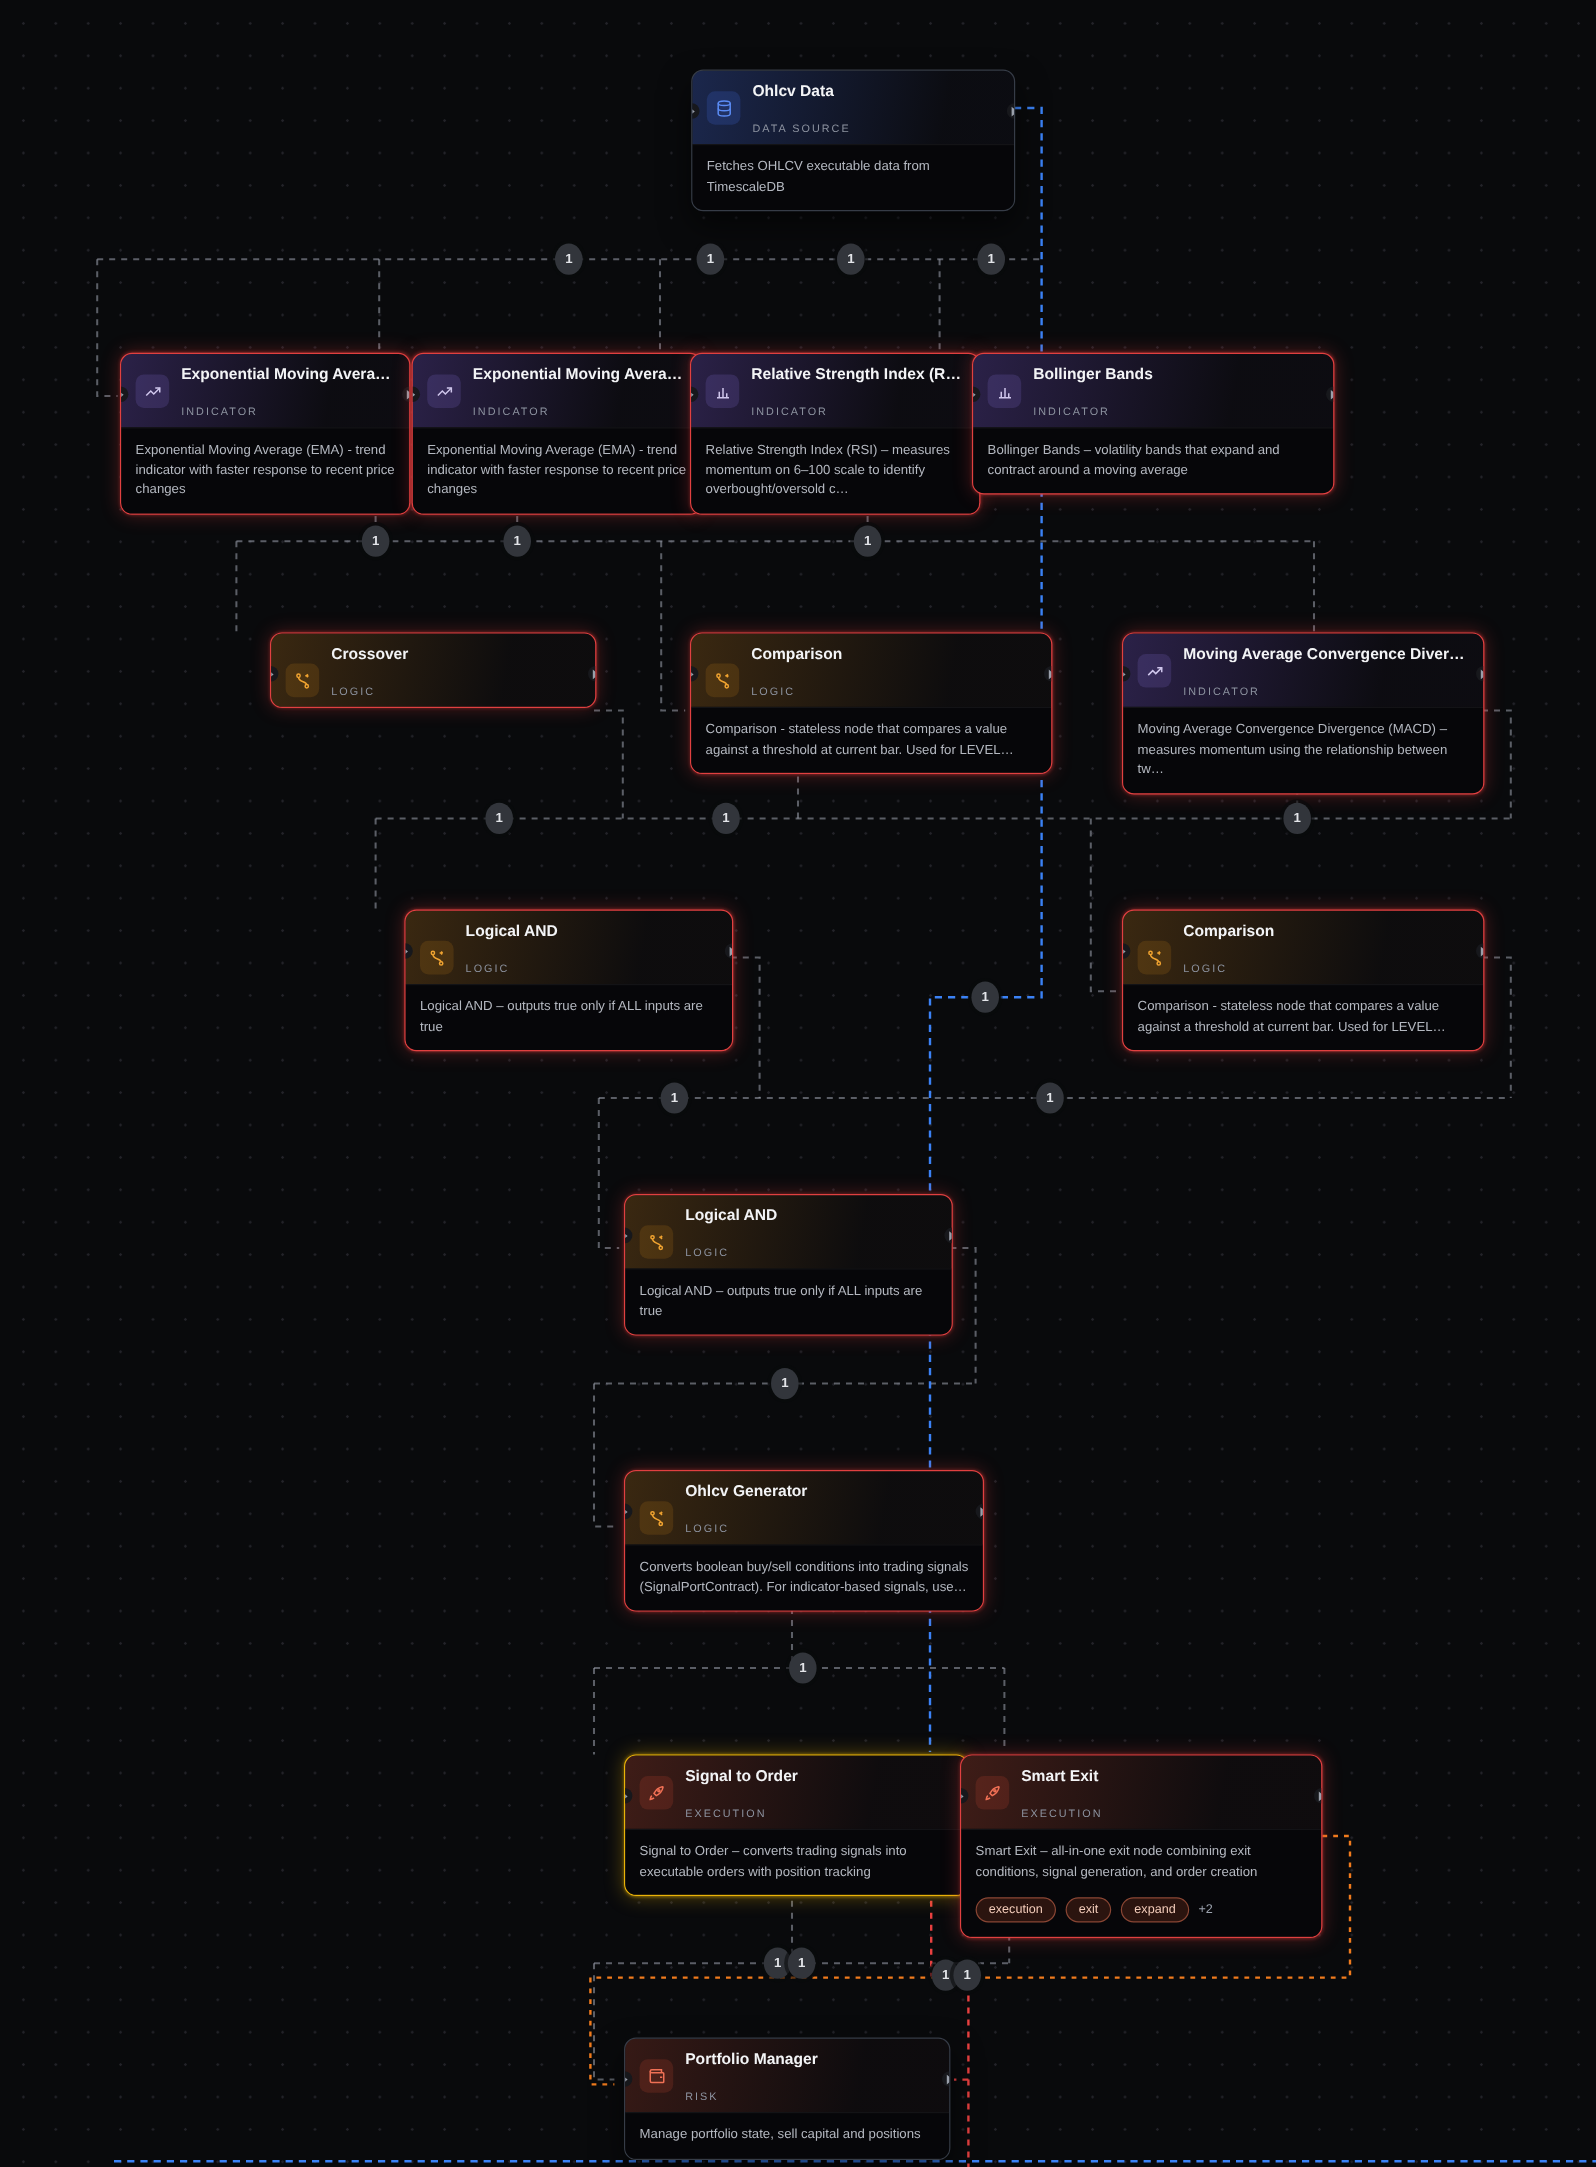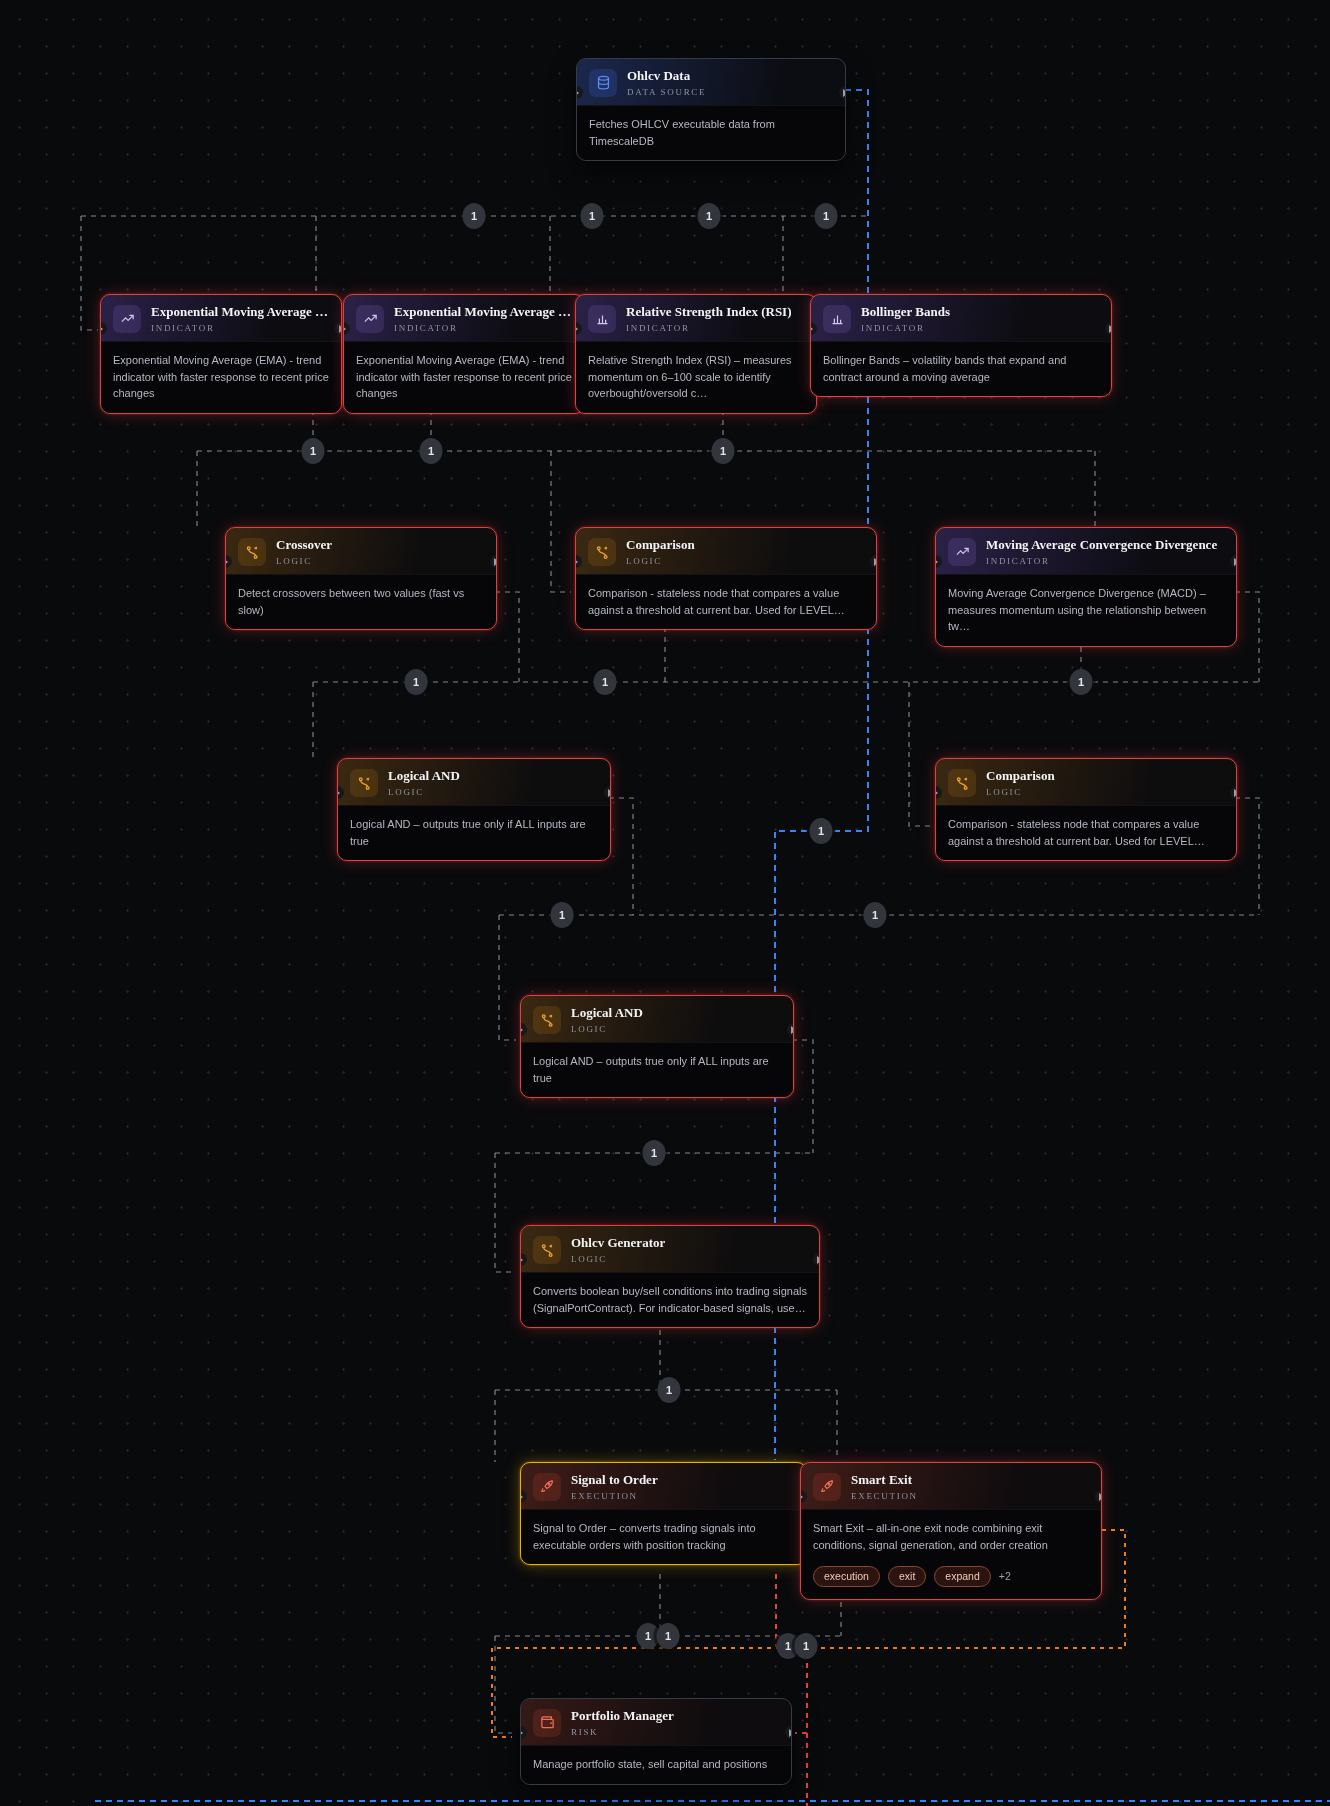--- a/index.html
+++ b/index.html
@@ -31,23 +31,23 @@
   }
   .node.plain{border-color:#363c47;box-shadow:0 12px 26px rgba(0,0,0,.55);}
   .node.selected{border-color:#eab308;box-shadow:0 0 16px rgba(234,179,8,.35),0 0 3px rgba(234,179,8,.5);}
 
   .node-header{display:flex;align-items:center;gap:10px;padding:9px 12px 8px 12px;}
   .icon-tile{
     flex:0 0 auto;width:28px;height:28px;border-radius:7px;
     display:flex;align-items:center;justify-content:center;
   }
   .icon-tile svg{width:15px;height:15px;display:block;}
-  .titles{min-width:0;flex:1;font-family:Liberation Serif, serif;}
+  .titles{min-width:0;flex:1;}
   .title{font-size:13px;font-weight:700;color:#f3f4f6;white-space:nowrap;overflow:hidden;text-overflow:ellipsis;}
-  .category{font-size:9px;letter-spacing:1.7px;color:#8d93a0;margin-top:3px;}
+  .category{font-size:9px;letter-spacing:1.7px;color:#8d93a0;margin-top:19px;}
 
   .v-source   .node-header{background:linear-gradient(100deg, rgba(64,104,220,.30), rgba(16,22,44,.12) 78%);}
   .v-indicator .node-header{background:linear-gradient(100deg, rgba(116,84,205,.30), rgba(28,20,46,.10) 72%);}
   .v-logic    .node-header{background:linear-gradient(100deg, rgba(208,132,26,.24), rgba(44,30,10,.08) 72%);align-items:flex-end;}
   .v-execution .node-header{background:linear-gradient(100deg, rgba(226,84,52,.24), rgba(48,18,12,.10) 72%);}
   .v-risk     .node-header{background:linear-gradient(100deg, rgba(226,84,52,.20), rgba(48,18,12,.08) 72%);}
 
   .v-source    .icon-tile{background:rgba(64,110,230,.20);color:#5b8cf5;}
   .v-indicator .icon-tile{background:rgba(140,115,220,.18);color:#cfc6ec;}
   .v-logic     .icon-tile{background:rgba(214,135,25,.16);color:#f0a330;}
@@ -256,21 +256,20 @@
             <circle cx="17" cy="19" r="2.2"></circle>
             <path d="M6 7c0 7 11 5 11 10"></path>
             <path d="M15 5h4m0 0-2-2m2 2-2 2"></path>
           </svg>
       </span>
       <div class="titles">
         <div class="title">Crossover</div>
         <div class="category">LOGIC</div>
       </div>
     </div>
-    <div class="node-desc one">Detect crossovers between two values (fast vs slow)</div>
     <span class="port port-l"></span>
     <span class="port port-r"></span>
   </div>
 
   <div class="node v-logic" style="left:575px;top:527px;width:300px">
     <div class="node-header">
       <span class="icon-tile">
         <svg viewBox="0 0 24 24" fill="none" stroke="currentColor" stroke-width="2">
             <circle cx="6" cy="5" r="2.2"></circle>
             <circle cx="17" cy="19" r="2.2"></circle>

